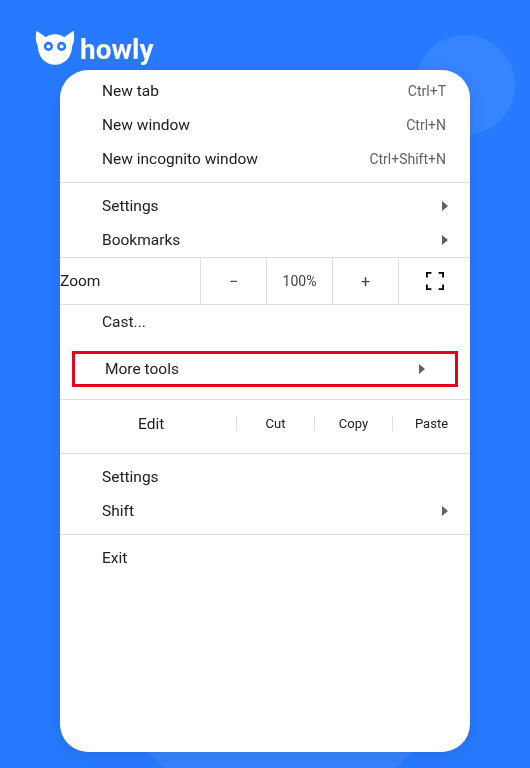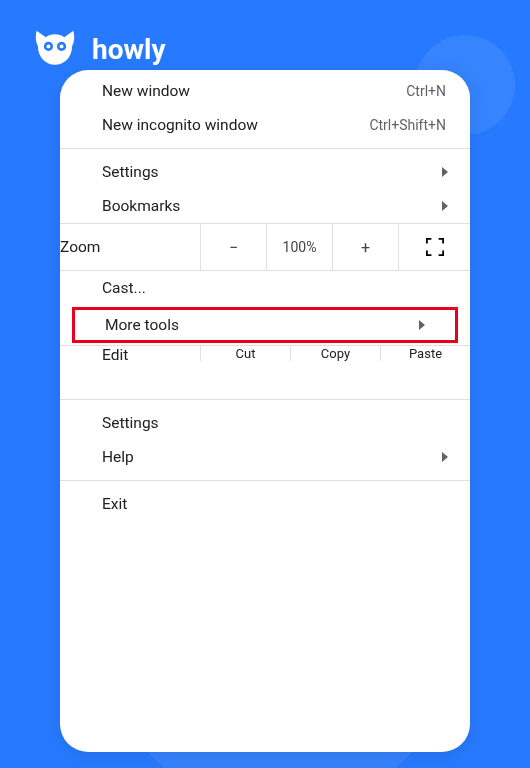--- a/index.html
+++ b/index.html
@@ -17,21 +17,21 @@
       background: rgba(255,255,255,0.08);
     }
     .c1 { width: 360px; height: 360px; left: 100px; top: 450px; }
     .c2 { width: 100px; height: 100px; right: 15px; top: 35px; }
     .logo {
       position: absolute;
       top: 28px;
       left: 34px;
       display: flex;
       align-items: center;
-      gap: 16px;
+      gap: 4px;
       color: #fff;
       font-weight: 700;
       font-size: 28px;
     }
     .logo svg { width: 42px; height: 42px; }
     .menu {
       position: absolute;
       top: 70px;
       left: 60px;
       right: 60px;
@@ -85,28 +85,29 @@
     .fsbtn {
       width: 72px;
       border-left: 1px solid #e0e0e0;
       display: flex;
       align-items: center;
       justify-content: center;
     }
     .fsbtn svg { width: 18px; height: 18px; stroke: #000; stroke-width: 2; fill: none; }
     .highlight {
       border: 3px solid #e8001f;
-      margin: 2px 12px;
+      margin: 12px 12px;
       padding: 6px 28px 6px 30px;
     }
     .edit-row {
       display: flex;
-      align-items: flex-start;
+      align-items: center;
       border-top: 1px solid #e0e0e0;
       height: 48px;
+      padding-left: 36px;
     }
     .edit-row .el {
       padding-left: 42px;
       display: flex;
       align-items: center;
       width: 140px;
     }
     .ec {
       flex: 1;
       display: flex;
@@ -129,20 +130,24 @@
     <circle cx="42" cy="28" r="7" fill="#277aff"></circle>
     <circle cx="22" cy="28" r="3" fill="#fff"></circle>
     <circle cx="42" cy="28" r="3" fill="#fff"></circle>
   </svg>
   <span>howly</span>
 </div>
 
 <div class="menu">
 
   <div class="mi">
+    <span class="lbl">New tab</span>
+    <span class="sc">Ctrl+T</span>
+  </div>
+  <div class="mi">
     <span class="lbl">New window</span>
     <span class="sc">Ctrl+N</span>
   </div>
   <div class="mi">
     <span class="lbl">New incognito window</span>
     <span class="sc">Ctrl+Shift+N</span>
   </div>
 
   <div class="sep"></div>
 
@@ -194,21 +199,21 @@
     <span class="ec">Copy</span>
     <span class="ec">Paste</span>
   </div>
 
   <div class="sep"></div>
 
   <div class="mi">
     <span class="lbl">Settings</span>
   </div>
   <div class="mi">
-    <span class="lbl">Help</span>
+    <span class="lbl">Shift</span>
     <span class="arrow">
         <svg viewBox="0 0 6 10">
           <path d="M0 0 L6 5 L0 10 Z"></path>
         </svg>
       </span>
   </div>
 
   <div class="sep"></div>
 
   <div class="mi">

